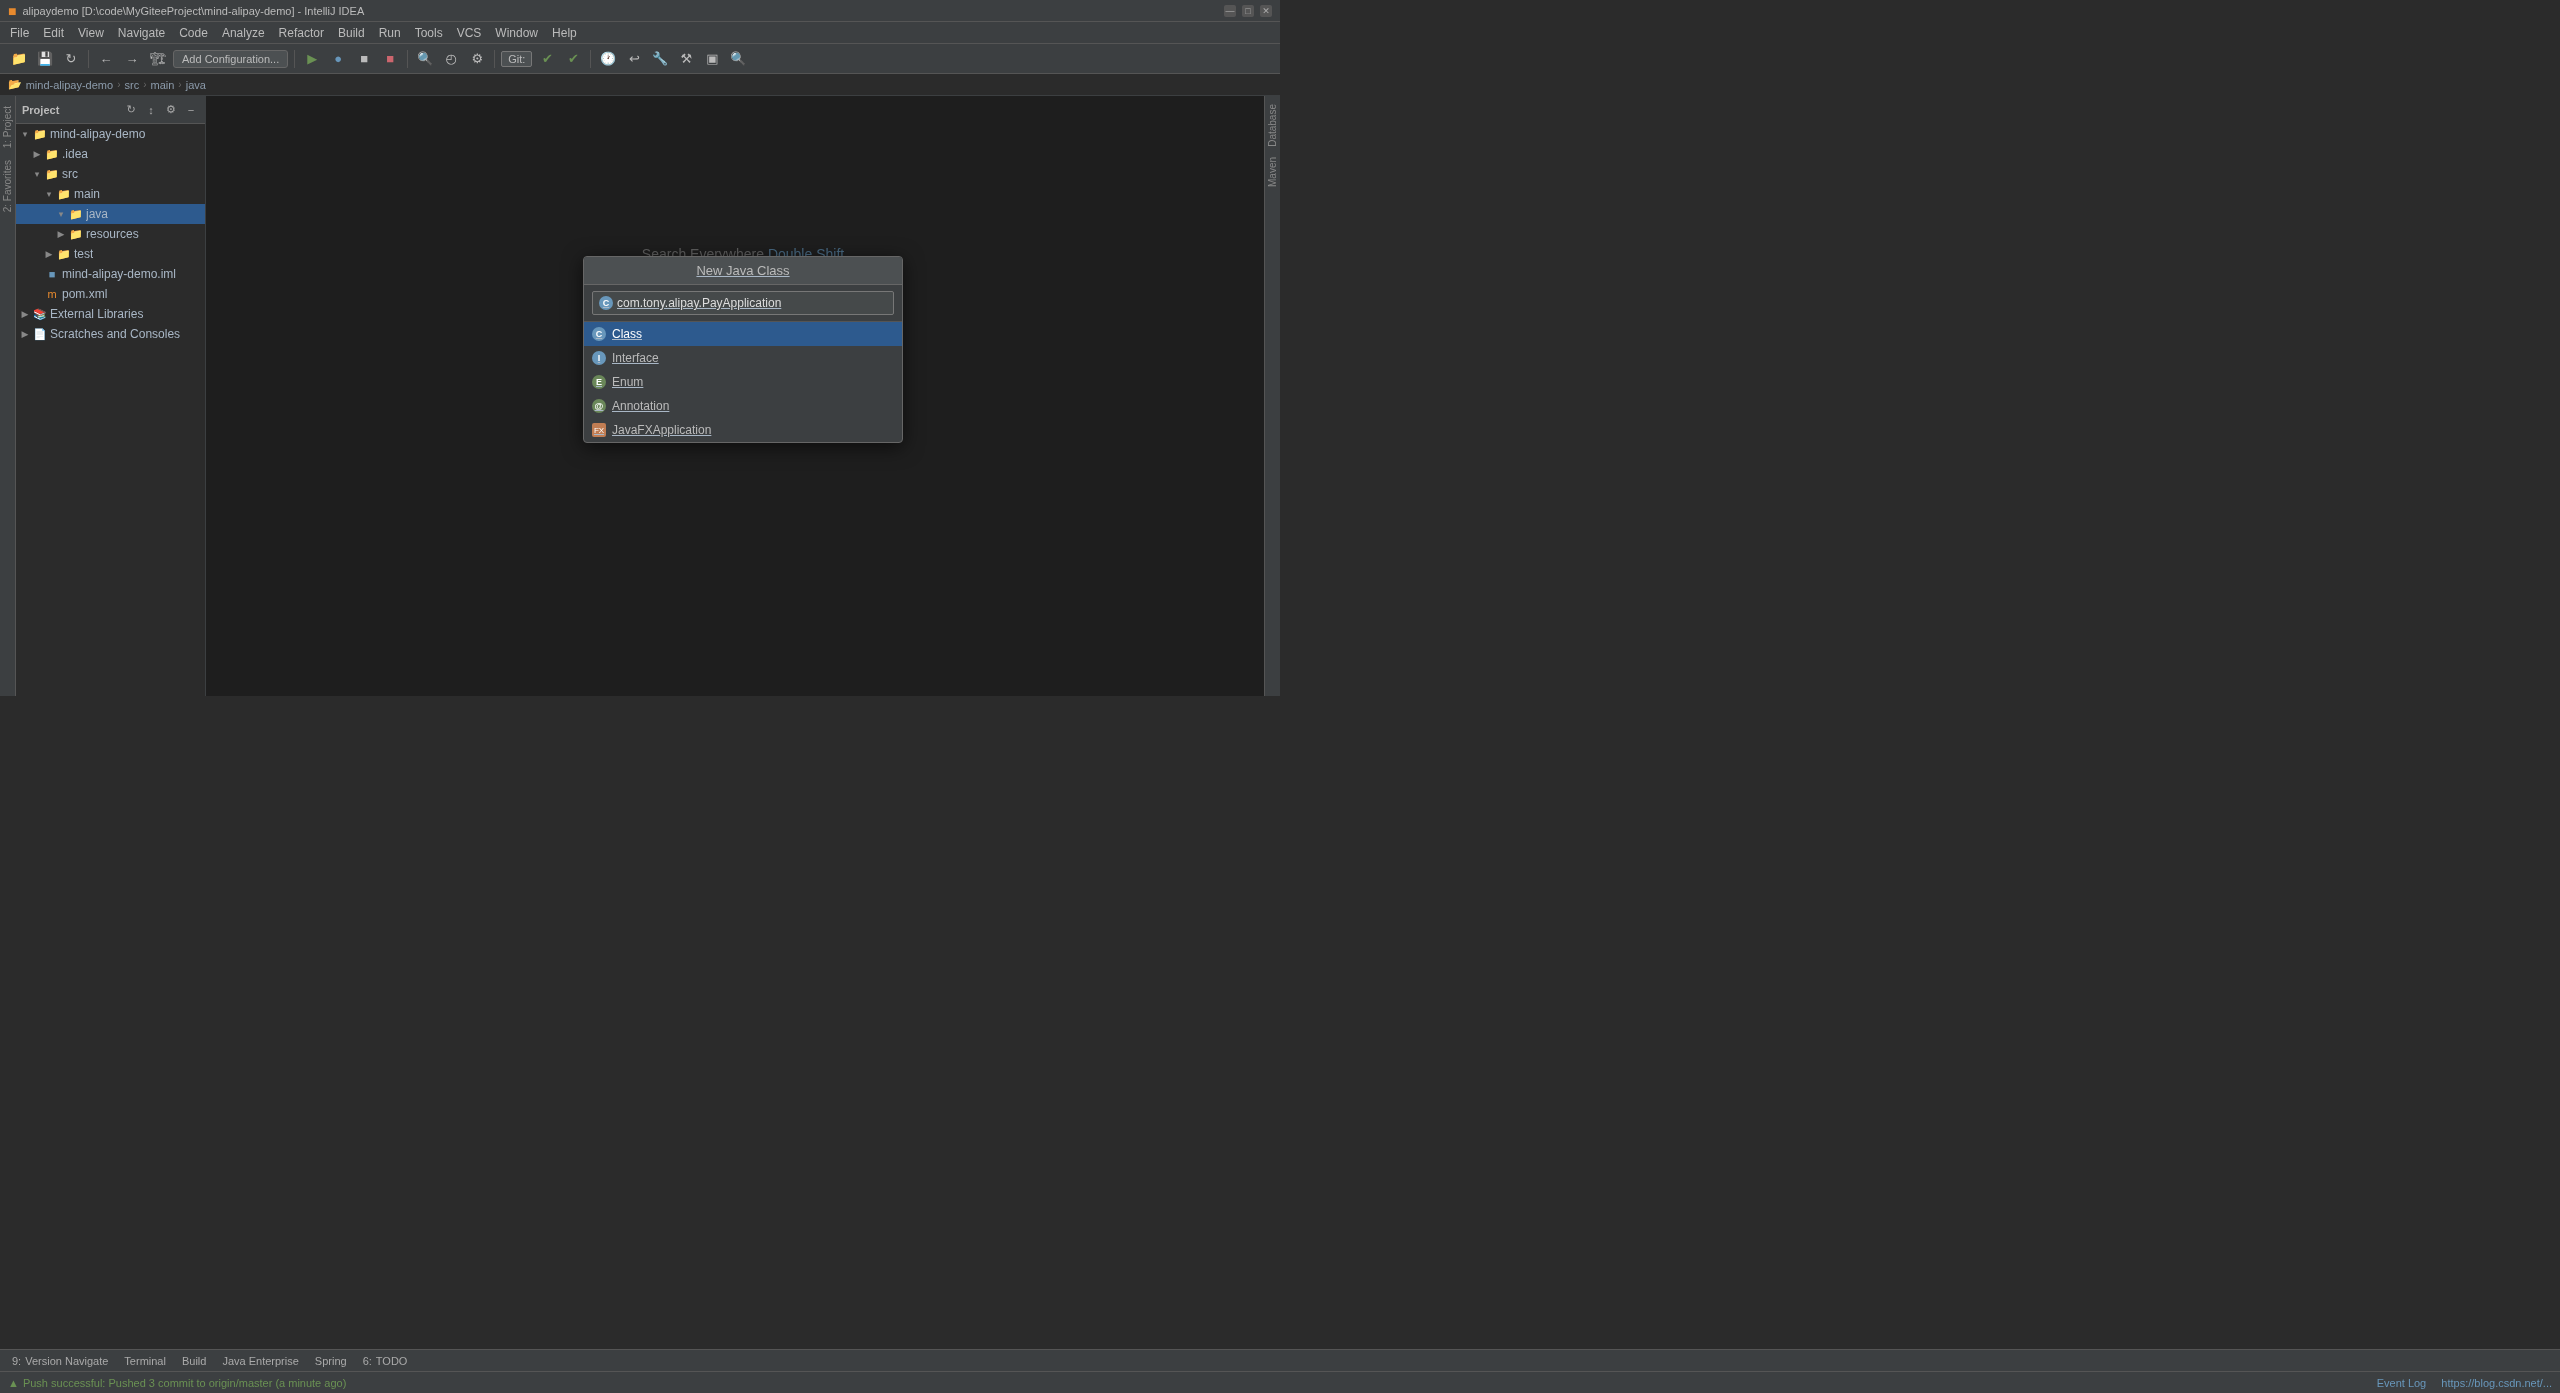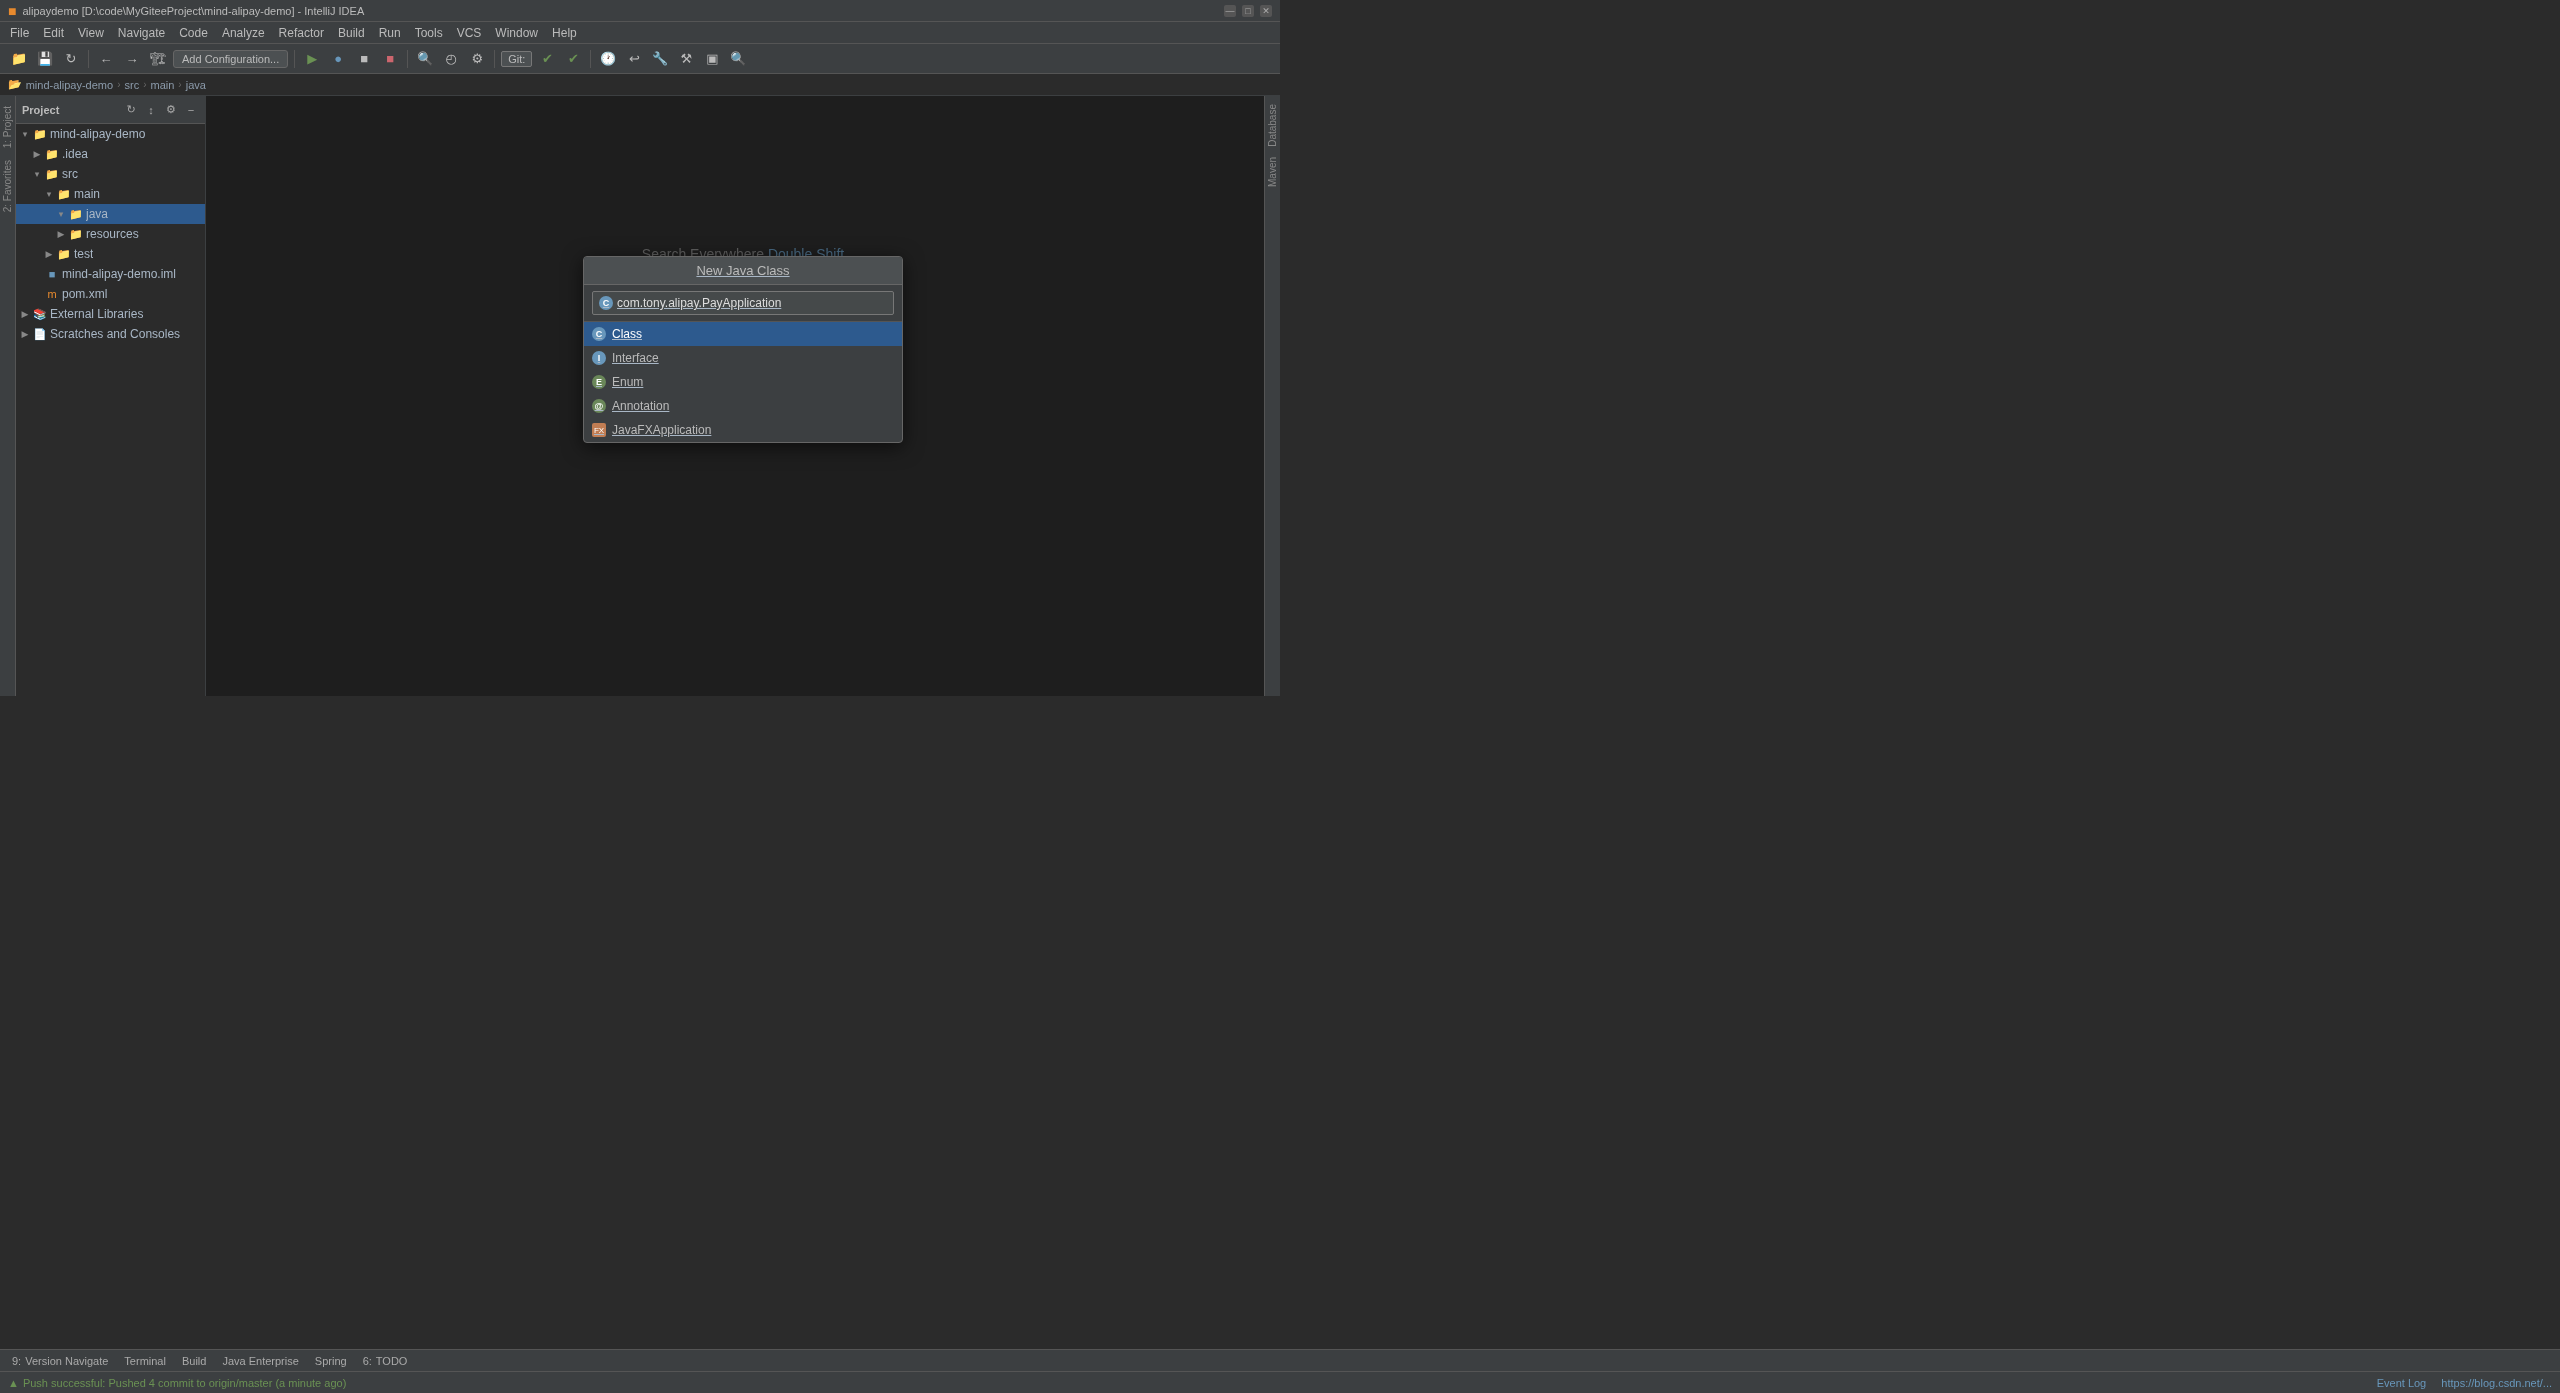--- a/index.html
+++ b/index.html
@@ -697,20 +697,20 @@
   <div class="bottom-tab">
     <span>6:</span>
     <span>TODO</span>
   </div>
 </div>
 
 <div class="status-bar" style="position:fixed;bottom:0;left:0;right:0;">
   <div class="status-left">
     <div class="status-item">
       <span class="status-icon push-success">▲</span>
-      <span class="push-success">Push successful: Pushed 4 commit to origin/master (a minute ago)</span>
+      <span class="push-success">Push successful: Pushed 3 commit to origin/master (a minute ago)</span>
     </div>
   </div>
   <div class="status-right">
     <span>Event Log</span>
     <span style="margin-left:12px;">https://blog.csdn.net/...</span>
   </div>
 </div>
 
 </body></html>

